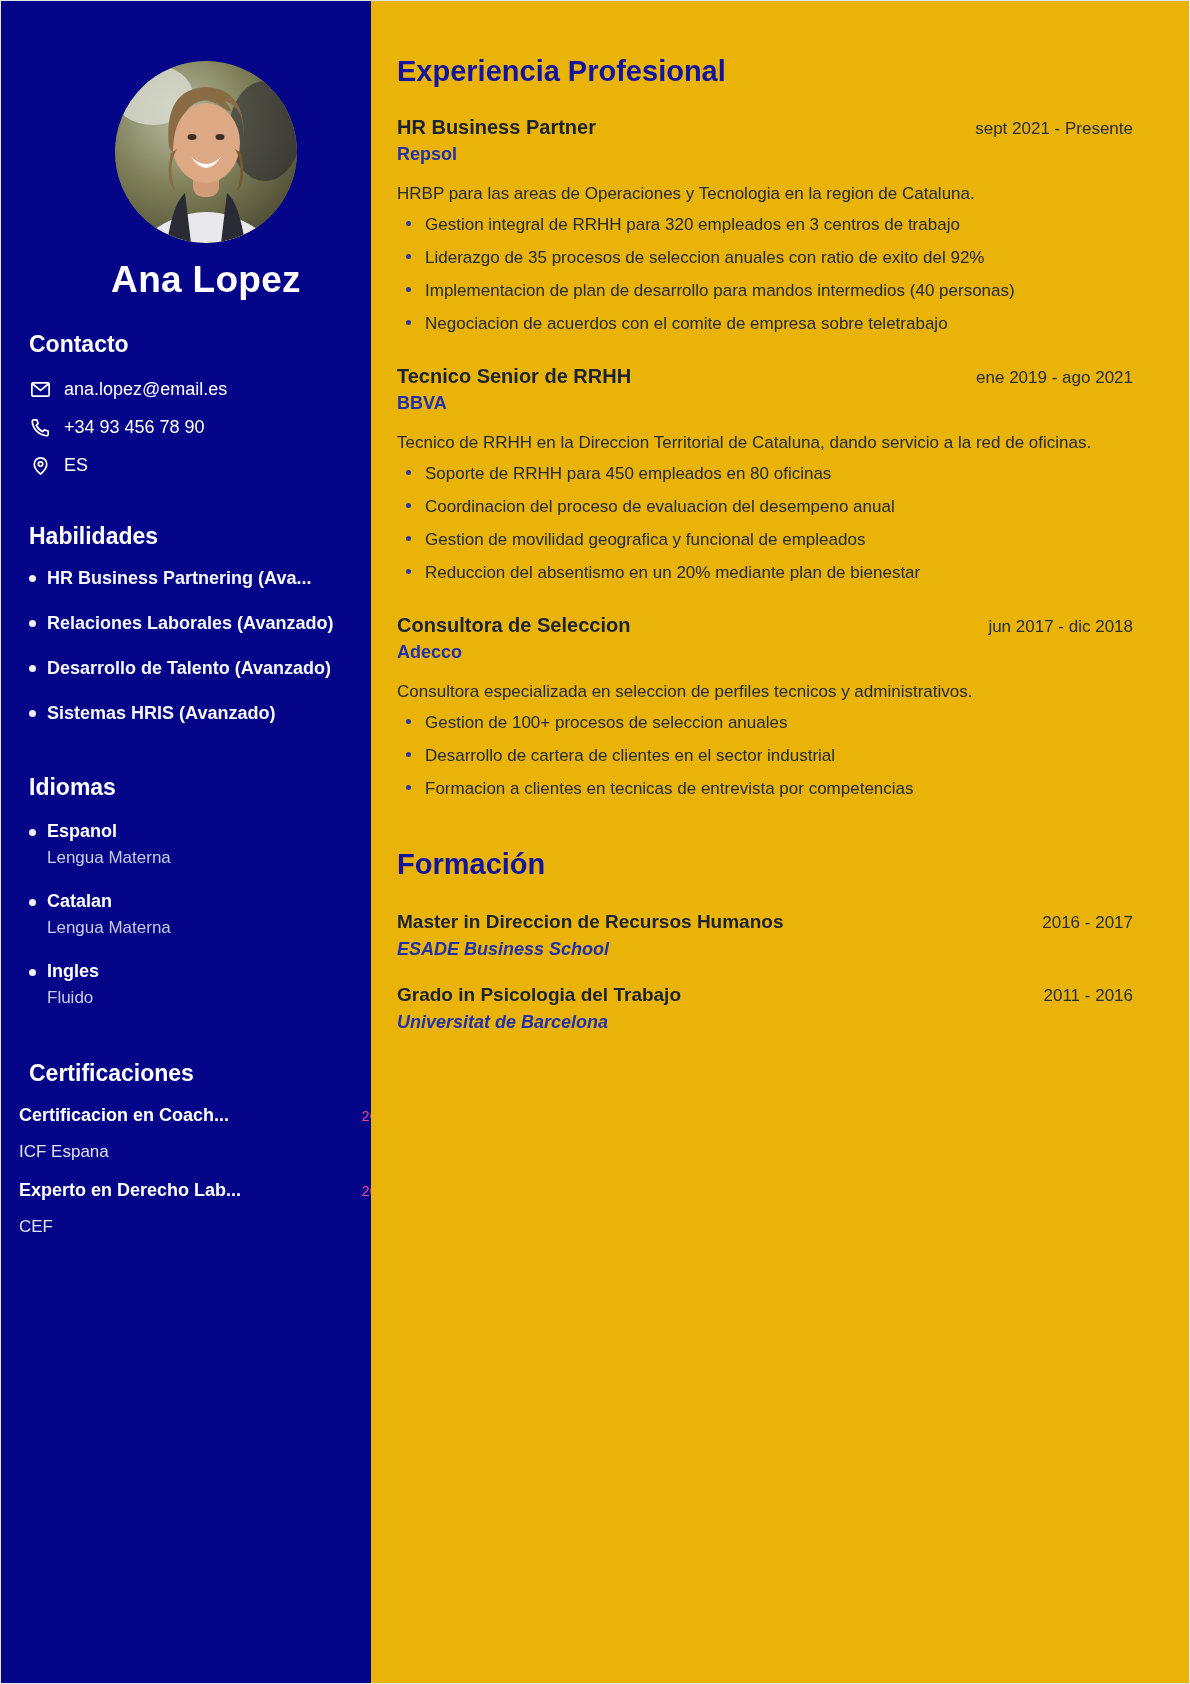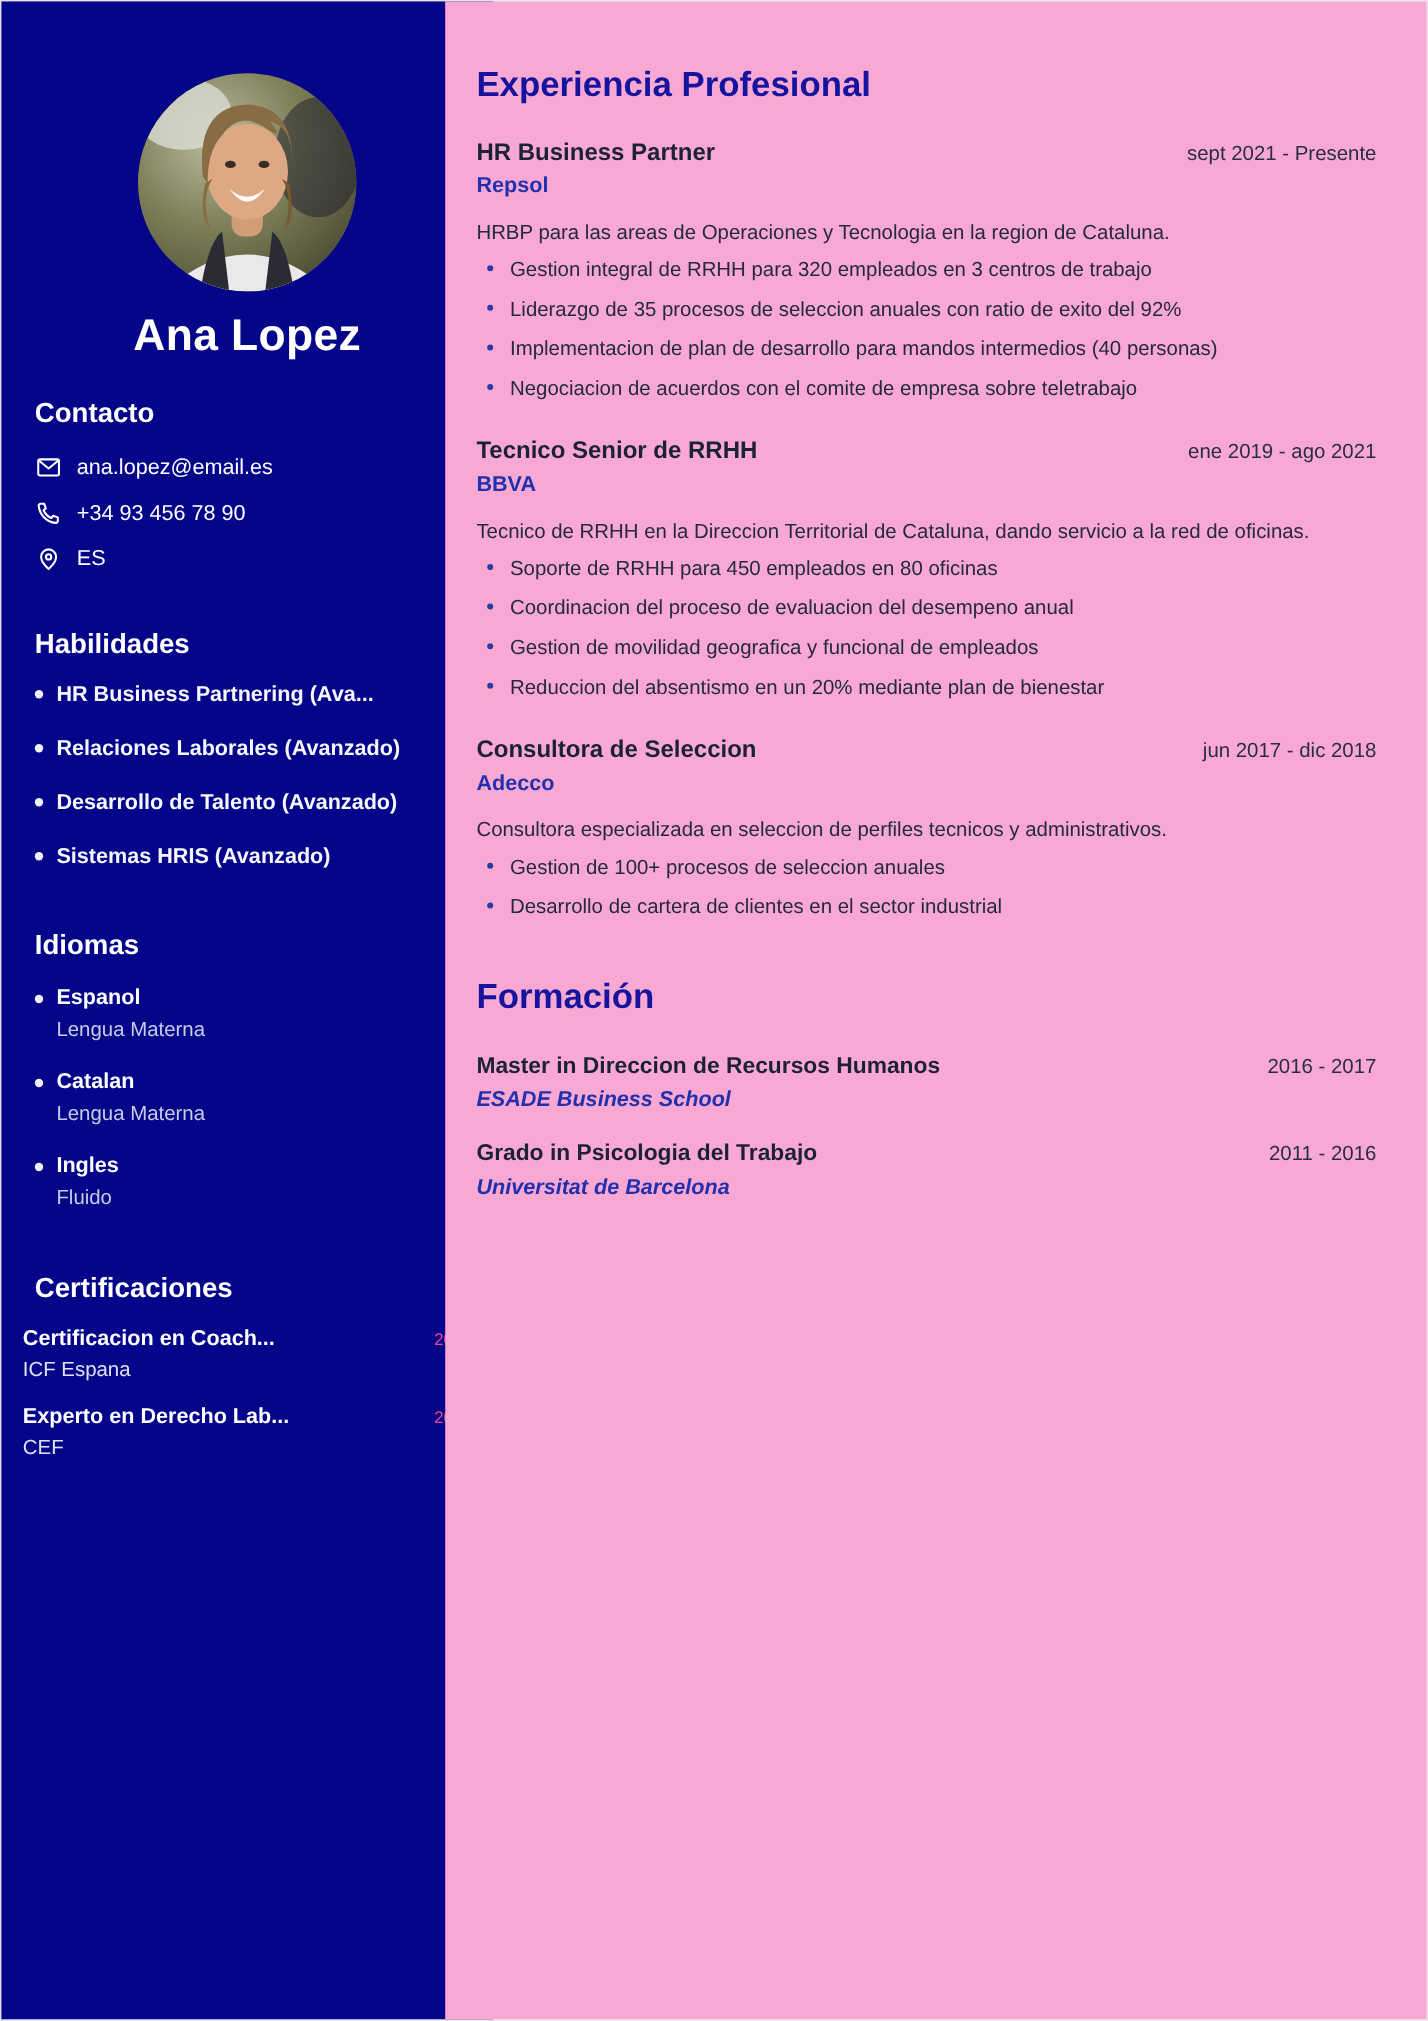--- a/index.html
+++ b/index.html
@@ -53,26 +53,26 @@
     width:7px; height:7px; border-radius:50%; background:#eef0f8;
   }
   .lang-name { font-size:18px; font-weight:700; color:#ffffff; }
   .lang-level { margin-top:6px; font-size:17px; color:#c7cce4; }
 
   .certs-h { margin-top:52px; }
   .cert { margin-top:18px; }
   .cert-top { display:flex; justify-content:space-between; align-items:baseline; }
   .cert-name { font-size:18px; font-weight:700; color:#ffffff; white-space:nowrap; overflow:hidden; }
   .cert-year { font-size:14px; color:#ec4899; margin-left:10px; }
-  .cert-org { margin-top:6px; font-size:17px; color:#dfe2f0; }
+  .cert-org { margin-top:16px; font-size:17px; color:#dfe2f0; }
 
   
   .main {
     position:absolute; left:370px; top:0; right:0; bottom:0;
-    padding:54px 42px 0 26px; background:#f9a8d4;
+    padding:54px 56px 0 26px; background:#eab308;
   }
   h1.sec { font-size:29px; font-weight:700; color:#14149e; }
   .exp-h { margin-bottom:28px; }
   .edu-h { margin:46px 0 30px; }
 
   .job { margin-bottom:28px; }
   .row-head { display:flex; justify-content:space-between; align-items:baseline; }
   .job-title { font-size:20px; font-weight:700; color:#1b2232; }
   .job-date { font-size:17px; color:#272e3e; white-space:nowrap; margin-left:18px; }
   .company { margin-top:5px; font-size:18px; font-weight:600; color:#2130ac; }
@@ -237,20 +237,21 @@
   <section class="job">
     <div class="row-head">
       <span class="job-title">Consultora de Seleccion</span>
       <span class="job-date">jun 2017 - dic 2018</span>
     </div>
     <div class="company">Adecco</div>
     <p class="summary">Consultora especializada en seleccion de perfiles tecnicos y administrativos.</p>
     <ul class="bullets">
       <li>Gestion de 100+ procesos de seleccion anuales</li>
       <li>Desarrollo de cartera de clientes en el sector industrial</li>
+      <li>Formacion a clientes en tecnicas de entrevista por competencias</li>
     </ul>
   </section>
 
   <h1 class="sec edu-h">Formación</h1>
 
   <section class="edu">
     <div class="row-head">
       <span class="degree">Master in Direccion de Recursos Humanos</span>
       <span class="job-date">2016 - 2017</span>
     </div>

